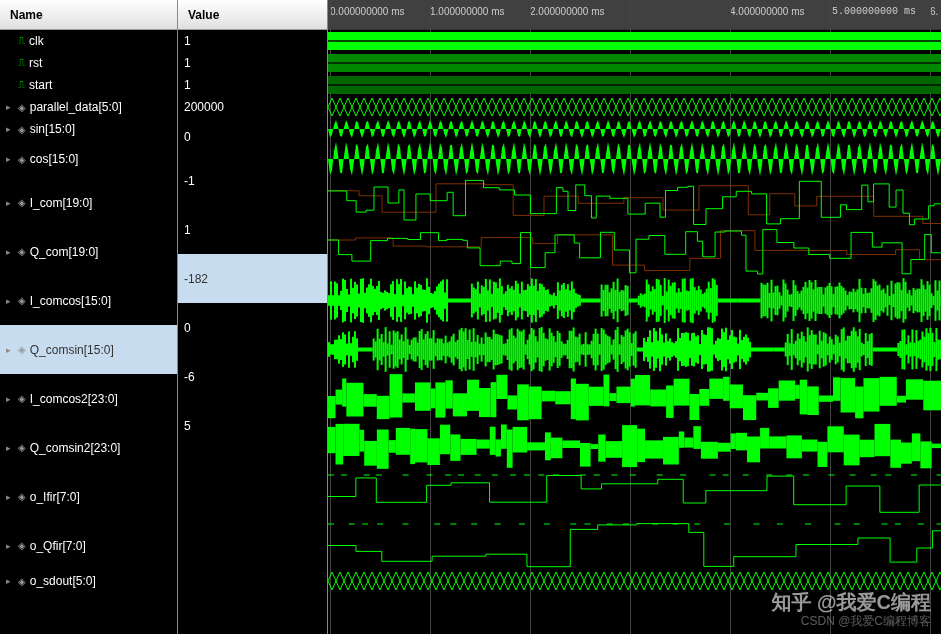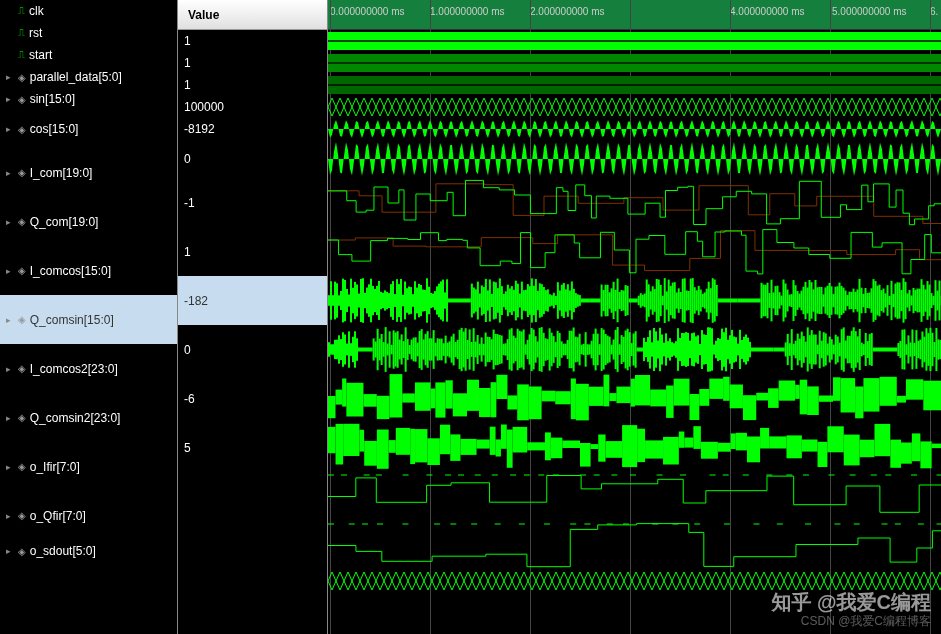--- a/index.html
+++ b/index.html
@@ -55,21 +55,21 @@
 .icon-sig { color: #0f0; font-size: 10px; }
 .icon-bus { color: #999; font-size: 10px; }
 .wave-panel {
   flex: 1;
   background: #000;
   position: relative;
   overflow: hidden;
 }
 .time-ruler {
   height: 30px;
-  background: #15803d;
+  background: #404040;
   border-bottom: 1px solid #333;
   position: relative;
   color: #ccc;
   font-size: 10px;
 }
 .time-tick {
   position: absolute;
   top: 6px;
   white-space: nowrap;
 }
@@ -102,20 +102,21 @@
   bottom: 4px;
   color: rgba(255,255,255,0.35);
   font-size: 12px;
 }
 </style>
 </head>
 <body>
 
 <div class="left-panel">
   <div class="name-col">
+    <div class="header">Name</div>
     <div class="rows" id="name-rows">
         <div class="row" style="height: 22px;">
           <span class="chevron"></span>
           <span class="icon-sig">⎍</span>
           <span>clk</span>
         </div>
         <div class="row" style="height: 22px;">
           <span class="chevron"></span>
           <span class="icon-sig">⎍</span>
           <span>rst</span>
@@ -193,24 +194,21 @@
         <div class="row" style="height: 22px;">
           <span>1</span>
         </div>
         <div class="row" style="height: 22px;">
           <span>1</span>
         </div>
         <div class="row" style="height: 22px;">
           <span>1</span>
         </div>
         <div class="row" style="height: 22px;">
-          <span>100000</span>
-        </div>
-        <div class="row" style="height: 22px;">
-          <span>-8192</span>
+          <span>200000</span>
         </div>
         <div class="row" style="height: 38px;">
           <span>0</span>
         </div>
         <div class="row" style="height: 49px;">
           <span>-1</span>
         </div>
         <div class="row" style="height: 49px;">
           <span>1</span>
         </div>
@@ -235,21 +233,21 @@
       <div class="time-tick" style="left: 2px;">0.000000000 ms</div>
       <div class="vline" style="left: 2px;"></div>
       <div class="time-tick" style="left: 102px;">1.000000000 ms</div>
       <div class="vline" style="left: 102px;"></div>
       <div class="time-tick" style="left: 202px;">2.000000000 ms</div>
       <div class="vline" style="left: 202px;"></div>
       <div class="time-tick" style="left: 302px; margin-top: 32px;">3.000000000 ms</div>
       <div class="vline" style="left: 302px;"></div>
       <div class="time-tick" style="left: 402px;">4.000000000 ms</div>
       <div class="vline" style="left: 402px;"></div>
-      <div class="time-tick" style="left: 504px;">5.000000000 ms</div>
+      <div class="time-tick" style="left: 504px; font-family: Liberation Mono, monospace;">5.000000000 ms</div>
       <div class="vline" style="left: 502px;"></div>
       <div class="time-tick" style="left: 602px;">6.</div>
       <div class="vline" style="left: 602px;"></div>
     </div>
   <div class="wave-area" id="wave-area">
       <div class="wave-row" style="height: 22px;">
         <svg width="613" height="22">
           <rect x="0" y="2" width="613" height="18" fill="#00ff00"></rect>
           <rect x="0" y="10" width="613" height="2" fill="#004400"></rect>
         </svg>

